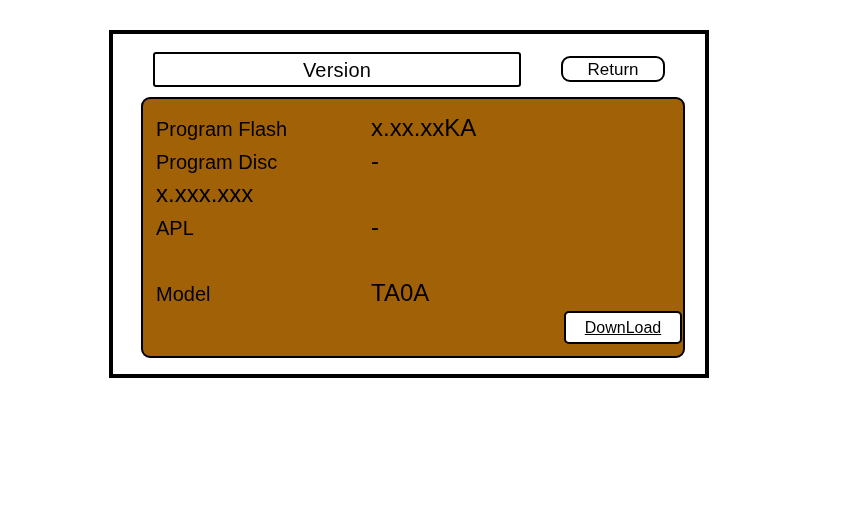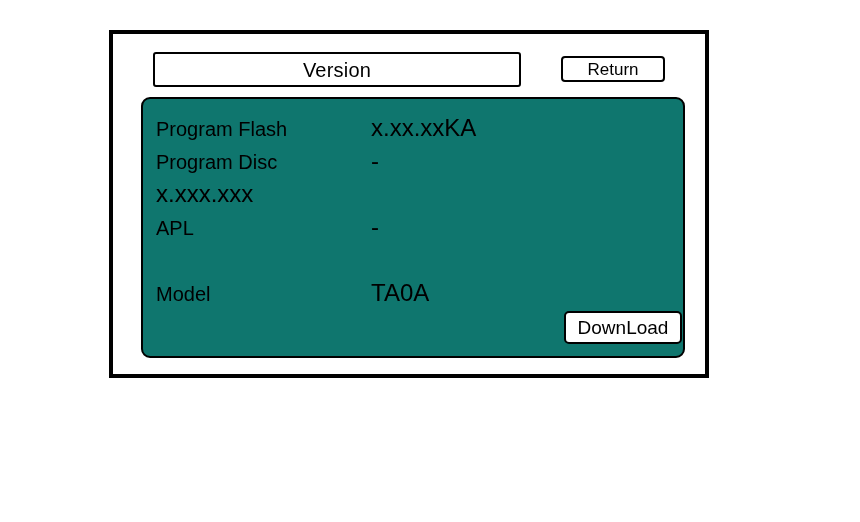--- a/index.html
+++ b/index.html
@@ -58,42 +58,42 @@
     letter-spacing: 0.2px;
   }
 
   #return-button {
     position: absolute;
     left: 448px;
     top: 22px;
     width: 104px;
     height: 26px;
     border: 2px solid #000000;
-    border-radius: 4px;
+    border-radius: 9px;
     background: #ffffff;
     box-sizing: border-box;
     display: flex;
     align-items: center;
     justify-content: center;
   }
   #return-button .label {
     font-size: 17px;
     line-height: 1;
   }
 
   
   #info-panel {
     position: absolute;
     left: 28px;
     top: 63px;
     width: 544px;
     height: 261px;
     border: 2px solid #000000;
     border-radius: 9px;
-    background: #0f766e;
+    background: #a16207;
     box-sizing: border-box;
   }
 
   #version-table {
     position: absolute;
     left: 13px;
     top: 12px;
     width: 500px;
   }
 
@@ -125,22 +125,23 @@
     border: 2px solid #000000;
     border-radius: 5px;
     background: #ffffff;
     box-sizing: border-box;
     display: flex;
     align-items: center;
     justify-content: center;
     z-index: 5;
   }
   #download-button .label {
-    font-size: 19px;
+    font-size: 16px;
     line-height: 1;
+    text-decoration: underline;
   }
 </style>
 </head>
 <body>
 
 <div id="device-frame">
 
   <div id="title-bar">
 
     <div id="version-box">

